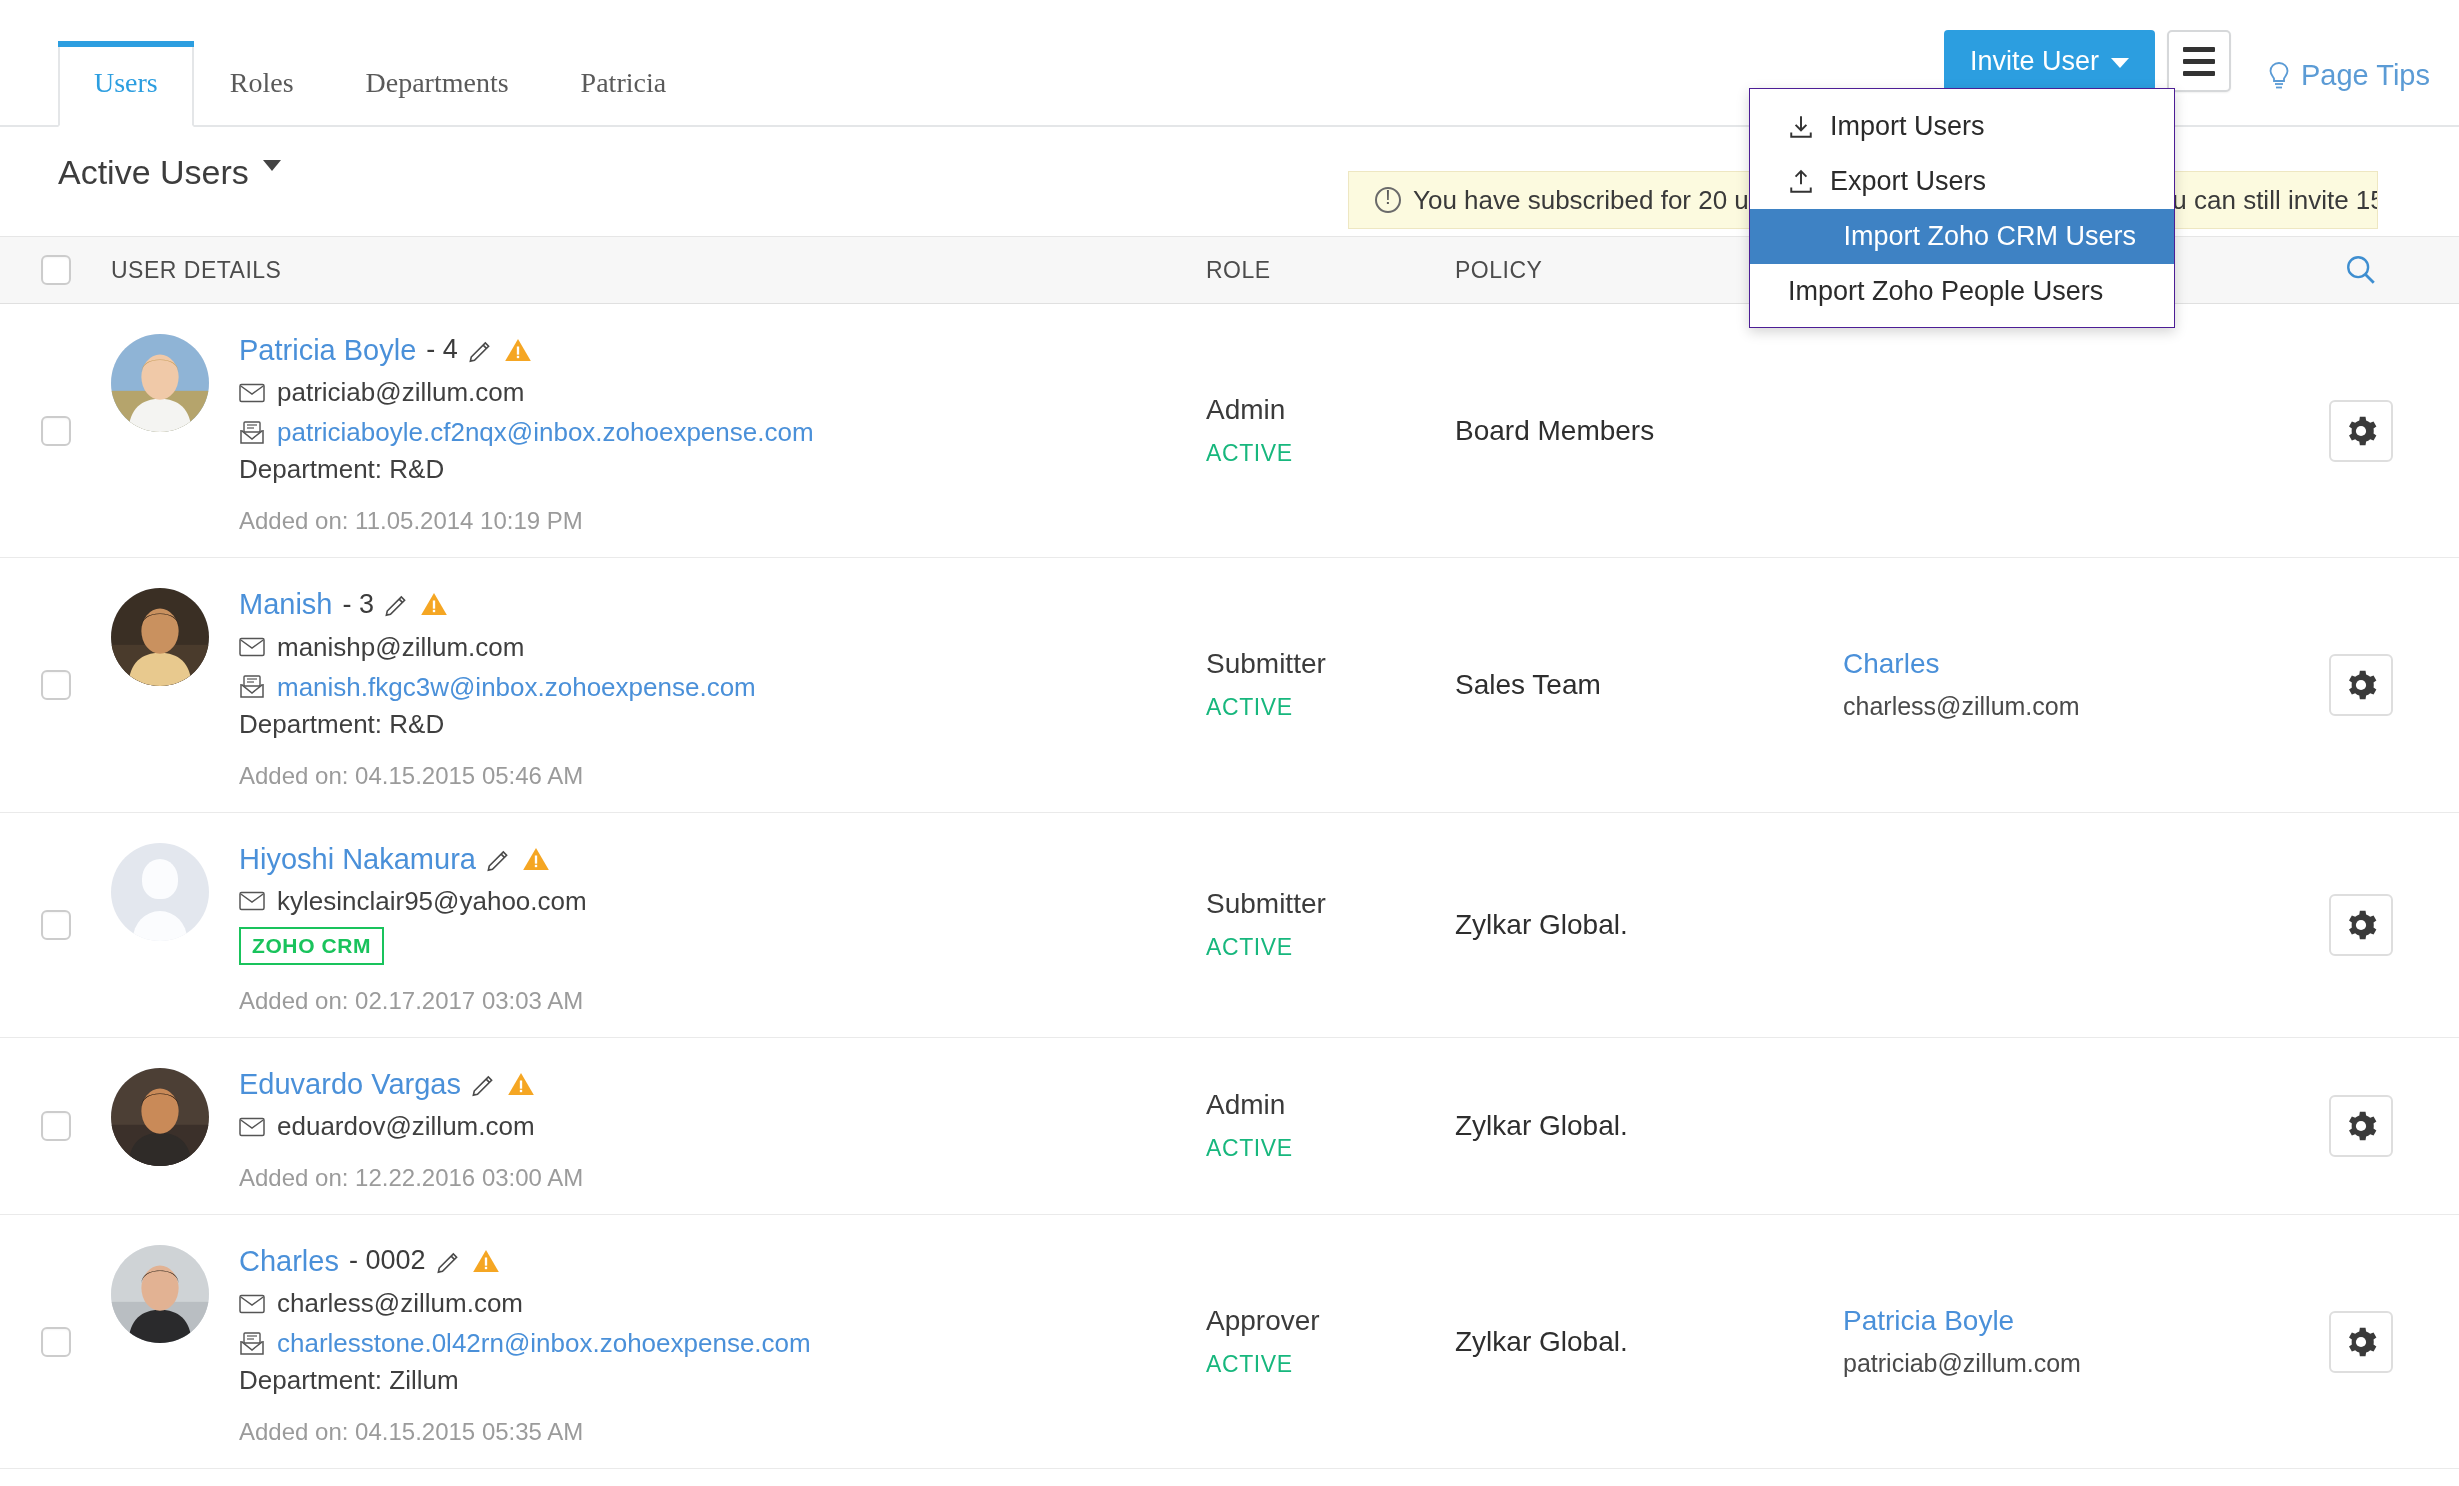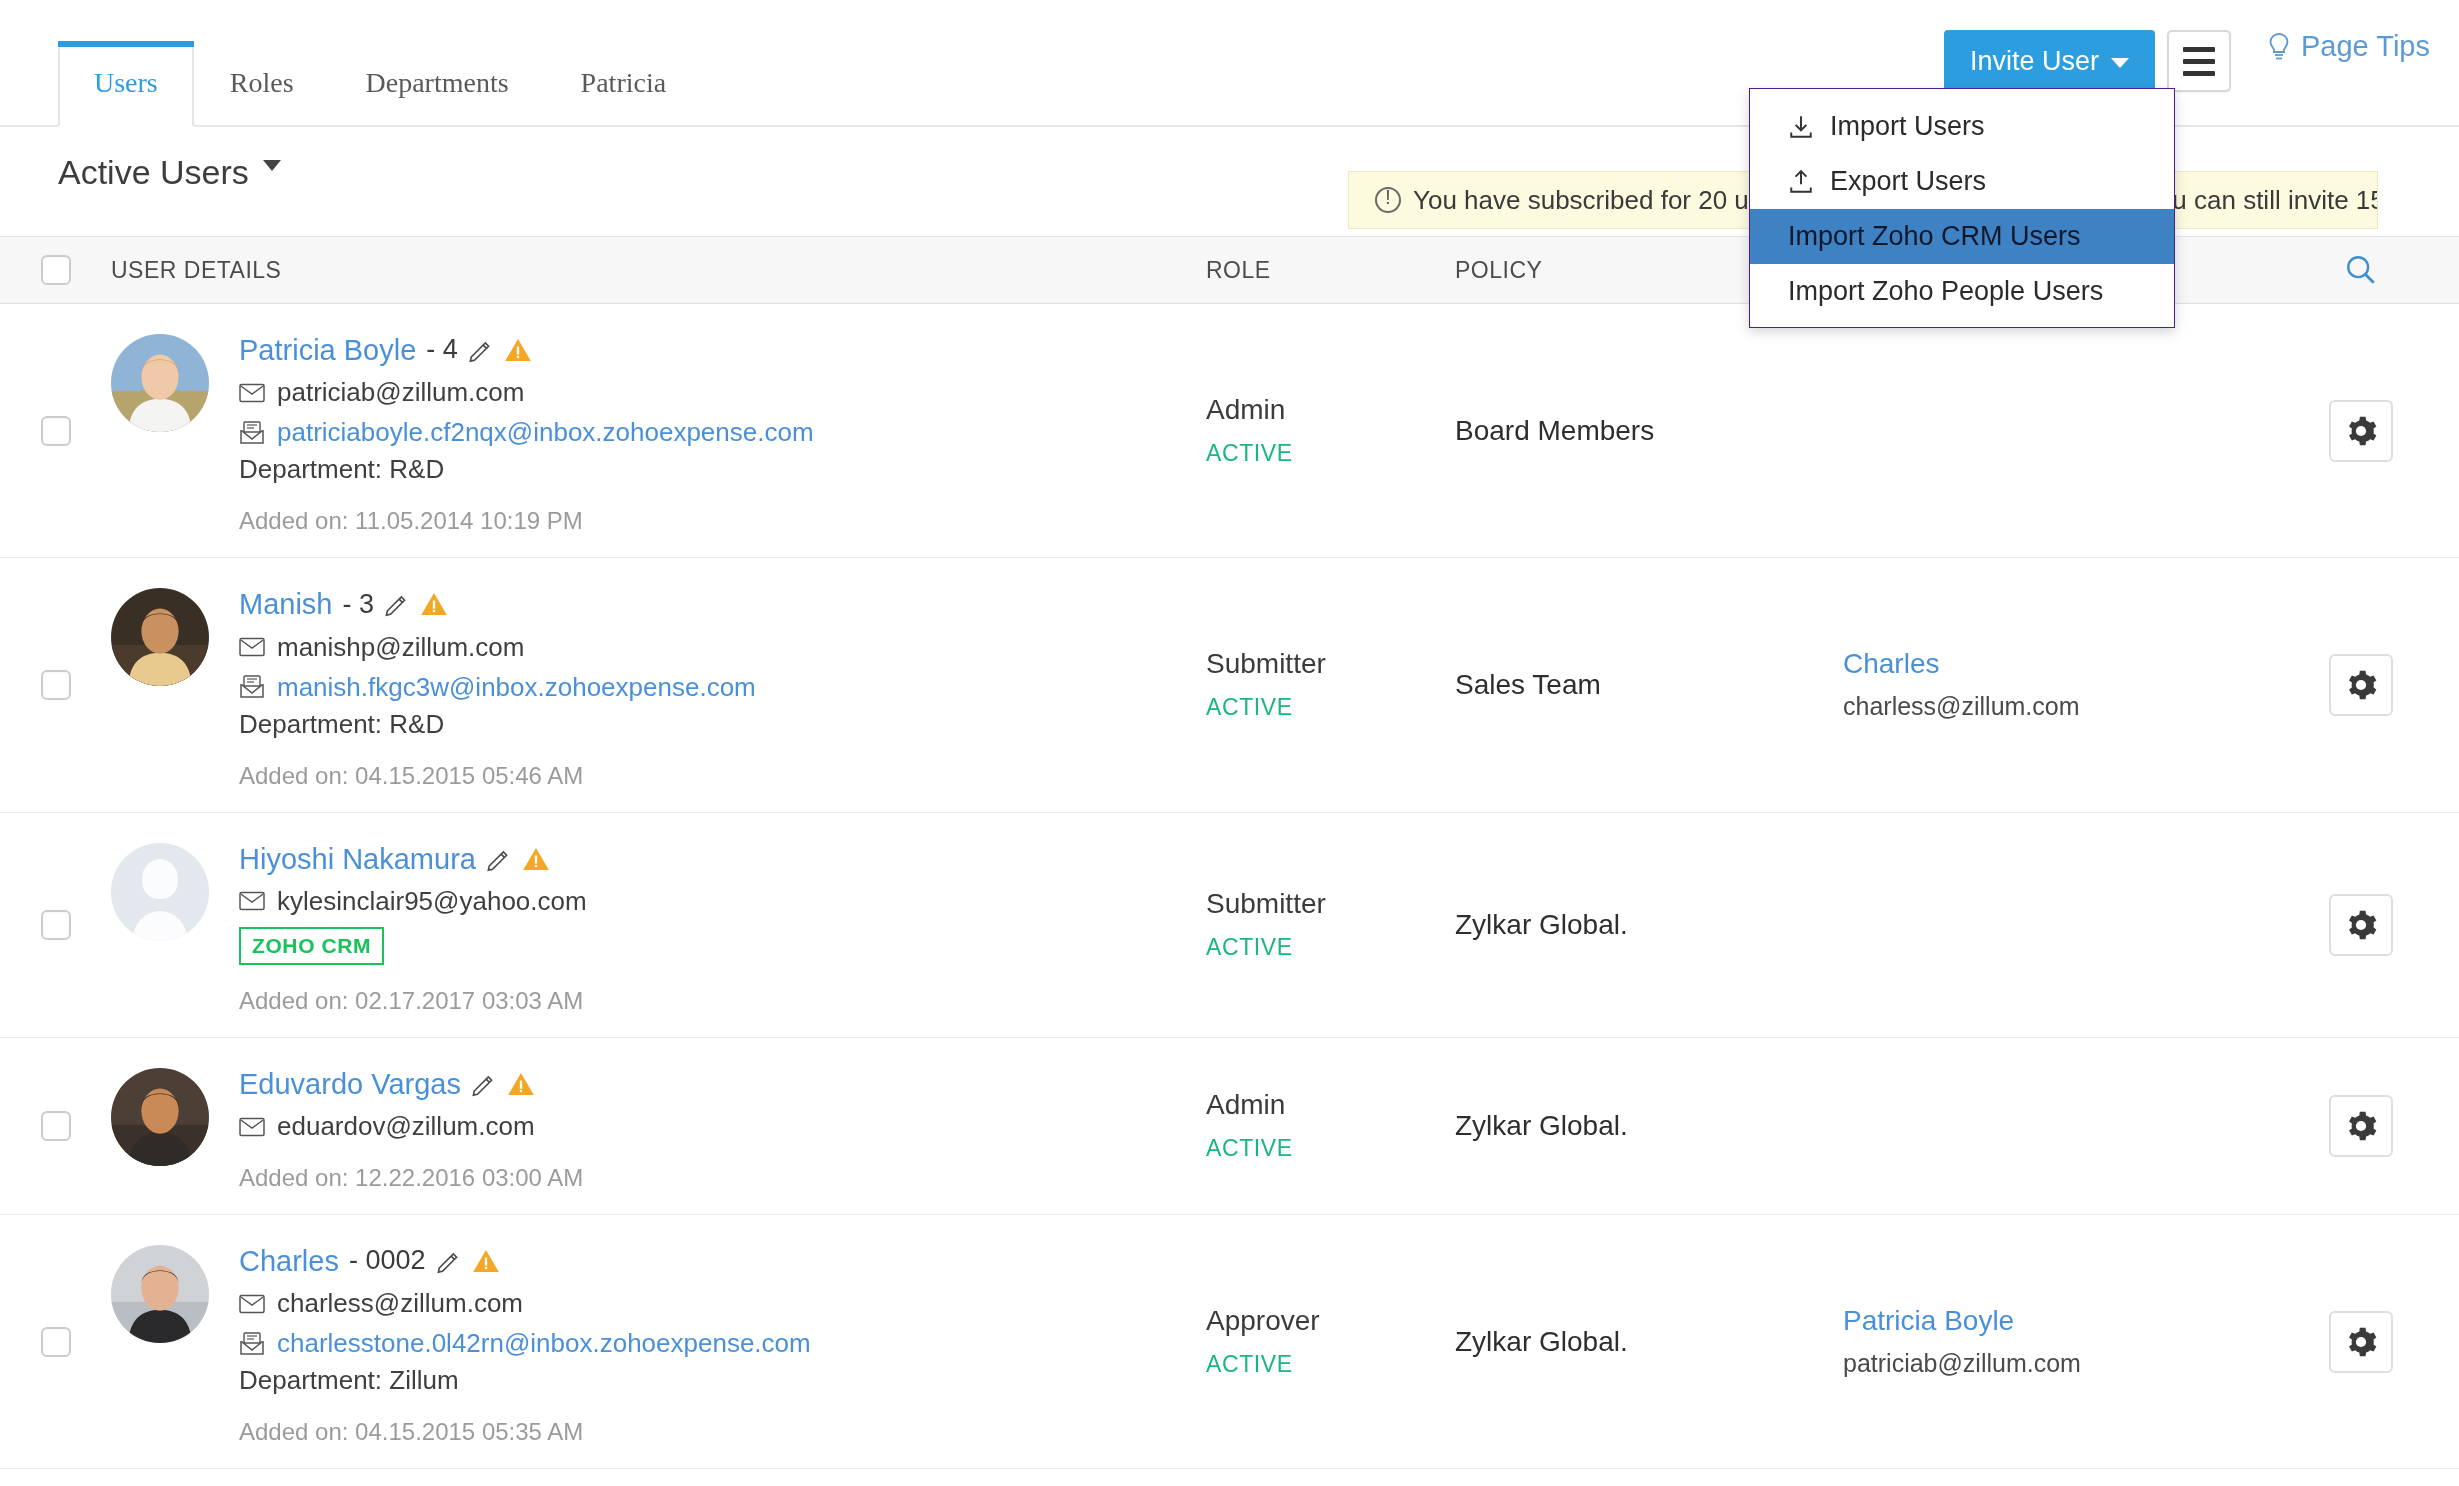--- a/index.html
+++ b/index.html
@@ -46,21 +46,21 @@
     position: absolute;
     left: -2px; right: -2px; top: -2px;
     height: 6px;
     background: #2c9ee0;
   }
 
   .topright {
     position: absolute;
     right: 30px; top: 30px;
     display: flex;
-    align-items: flex-start;
+    align-items: flex-end;
     gap: 0;
   }
   .invite-btn {
     background: #2c9ee0;
     color: #ffffff;
     font-size: 27px;
     border: none;
     border-radius: 4px;
     padding: 0 26px;
     height: 62px;
@@ -120,21 +120,22 @@
     gap: 16px;
     height: 55px;
     padding: 0 38px;
     font-size: 27px;
     color: #2b2b2b;
     cursor: pointer;
     white-space: nowrap;
   }
   .dd-item.highlight {
     background: #3e82c4;
-    color: #0f172a;
+    color: #ffffff;
+    justify-content: flex-end;
   }
   .dd-item.noicon { padding-left: 38px; }
   .dd-icon { width: 26px; height: 28px; flex: none; }
 
   
   .headstrip {
     position: relative;
     height: 109px;
     background: #fff;
   }

